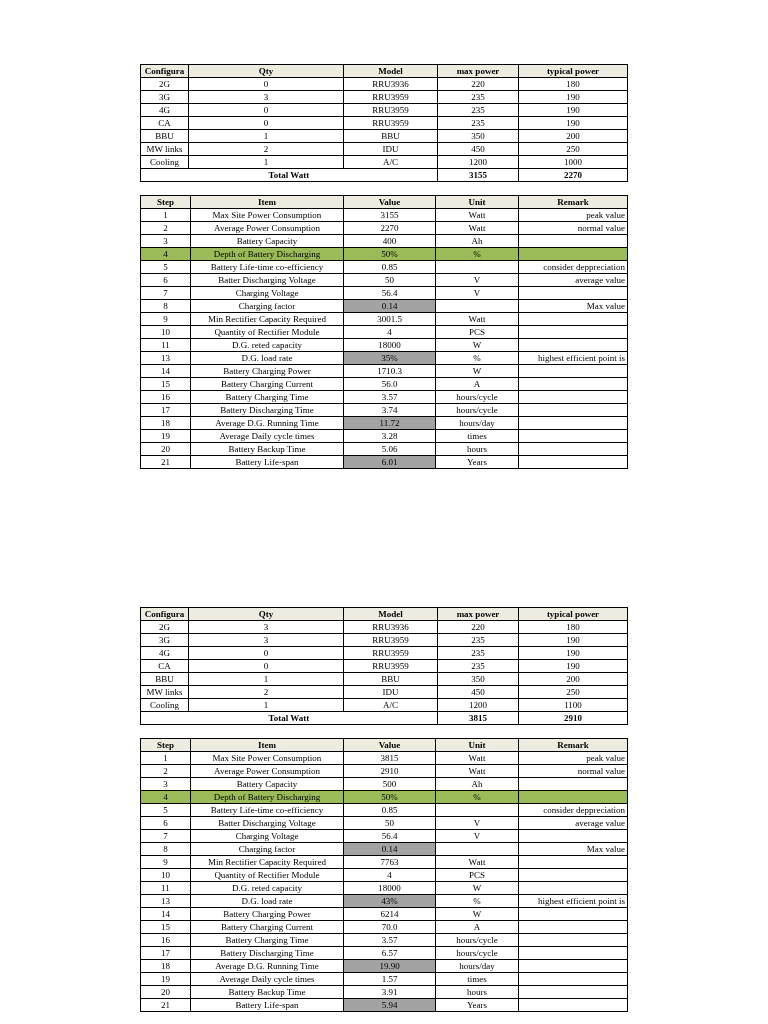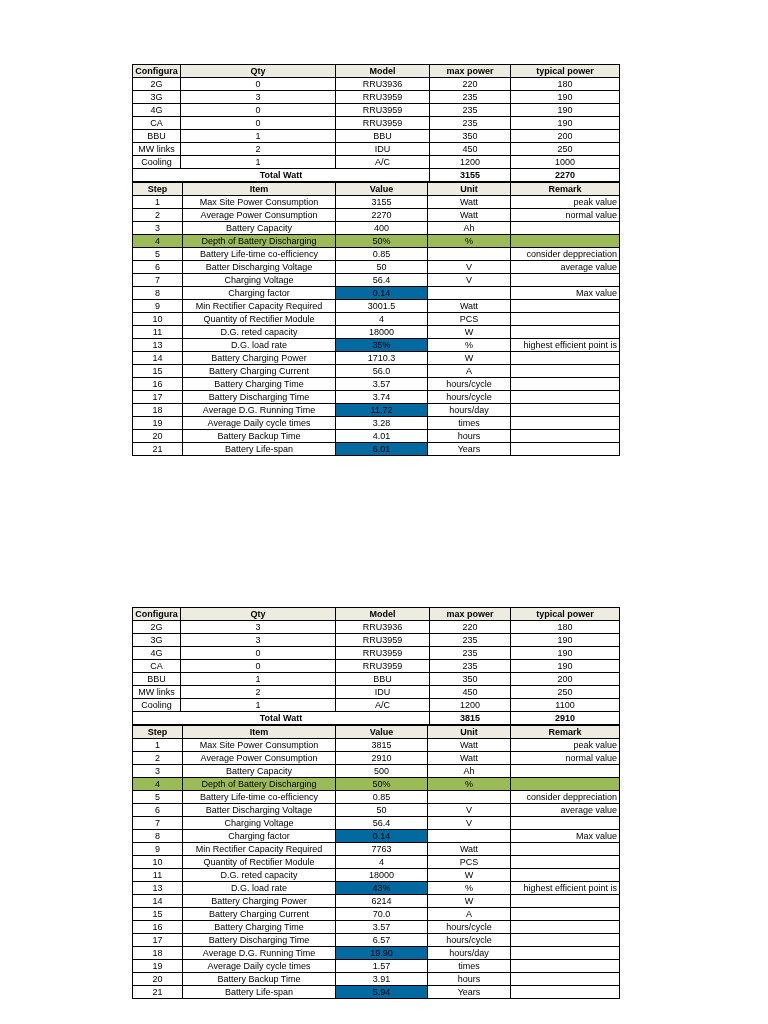--- a/index.html
+++ b/index.html
@@ -10,51 +10,52 @@
   }
   .page {
     position: relative;
     width: 768px;
     height: 1024px;
     background: #ffffff;
     overflow: hidden;
   }
   .group {
     position: absolute;
-    left: 132px;
+    left: 140px;
+    font-family: Liberation Serif, serif;
   }
   .group-0 { top: 64px; }
   .group-1 { top: 607px; }
 
   table {
     border-collapse: collapse;
     table-layout: fixed;
     width: 487px;
     font-size: 9px;
     color: #000000;
   }
-  .calc-table { }
+  .calc-table { margin-top: 13px; }
 
   td, th {
     border: 1px solid #000000;
     height: 12px;
     line-height: 12px;
     padding: 0 2px;
     text-align: center;
     overflow: hidden;
     white-space: nowrap;
     background: #ffffff;
   }
   th {
     background: #eeece1;
     font-weight: bold;
   }
   td.remark { text-align: right; }
   tr.green-row td { background: #9bbb59; }
-  td.yellow { background: #0369a1; }
+  td.yellow { background: #a3a3a3; }
   tr.total-row td { font-weight: bold; }
 </style>
 </head>
 <body>
 
 <div class="page">
 
   <section class="group group-0">
     <table class="config-table">
       <colgroup>
@@ -270,21 +271,21 @@
           <tr>
             <td>19</td>
             <td>Average Daily cycle times</td>
             <td>3.28</td>
             <td>times</td>
             <td class="remark"></td>
           </tr>
           <tr>
             <td>20</td>
             <td>Battery Backup Time</td>
-            <td>4.01</td>
+            <td>5.06</td>
             <td>hours</td>
             <td class="remark"></td>
           </tr>
           <tr>
             <td>21</td>
             <td>Battery Life-span</td>
             <td class="yellow">6.01</td>
             <td>Years</td>
             <td class="remark"></td>
           </tr>

